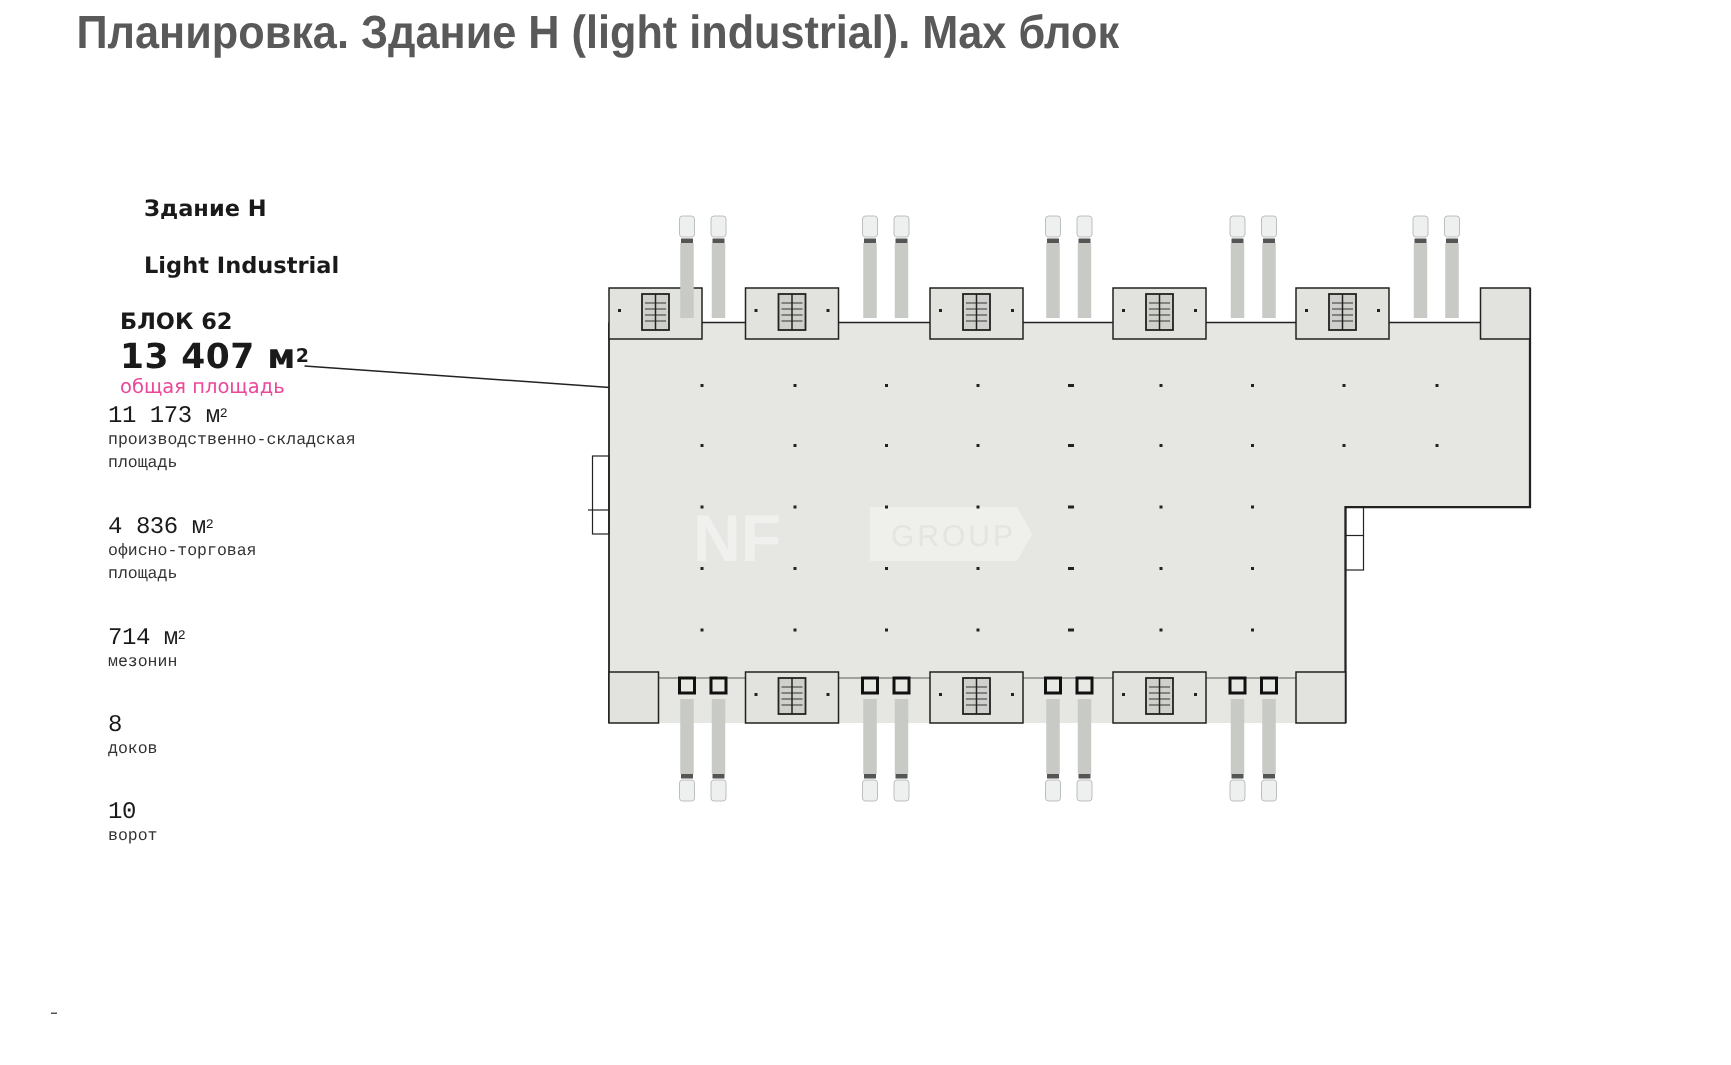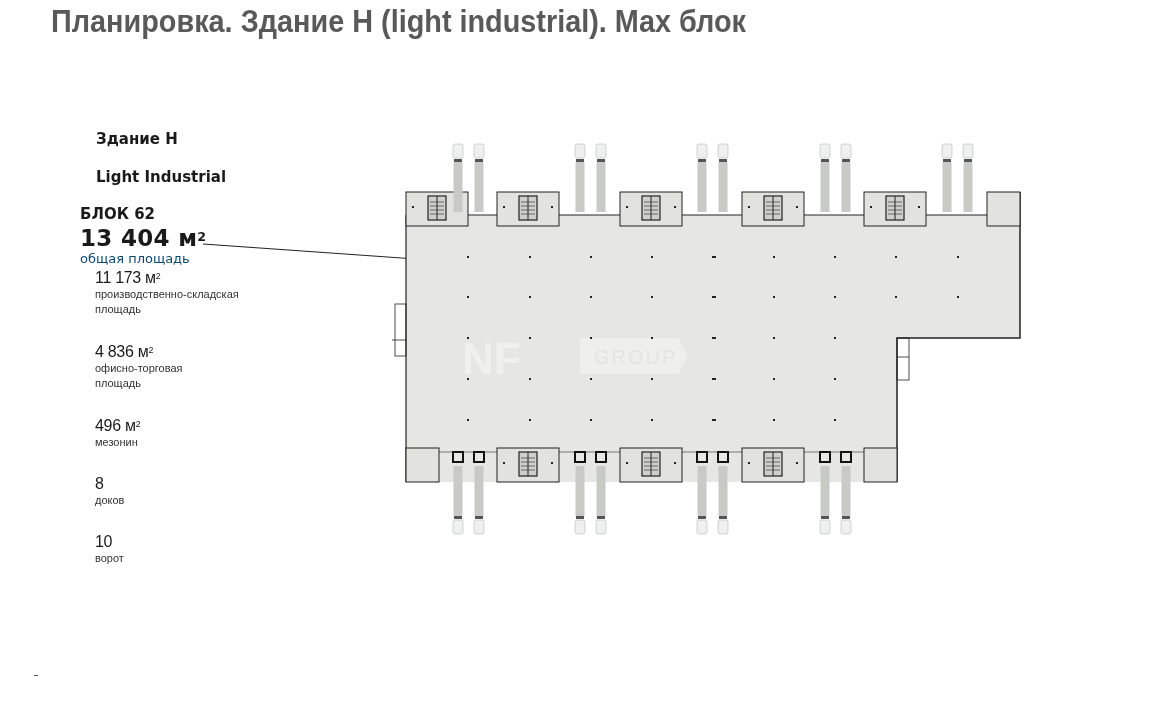--- a/index.html
+++ b/index.html
@@ -3,54 +3,54 @@
 <meta charset="utf-8">
 <style>
   html, body { margin:0; padding:0; background:#ffffff; }
   body { width:1154px; height:710px; position:relative; overflow:hidden; font-family:"Liberation Sans", sans-serif; }
   .title { position:absolute; left:51px; top:4px; font-size:31px; font-weight:bold; color:#595959; letter-spacing:0px; white-space:nowrap; font-family:"Liberation Sans", sans-serif; transform:scaleX(0.93); transform-origin:left top; }
   .info { position:absolute; left:80px; top:112px; color:#1a1a1a; font-family:"DejaVu Sans", sans-serif; }
   .info .bname { font-size:15px; font-weight:bold; line-height:22px; margin:16px; }
   .info .block { font-size:15px; font-weight:bold; margin-top:4px; line-height:20px; }
   .info .total { font-size:23px; font-weight:bold; line-height:28px; letter-spacing:0.3px; }
   .info .total sup, .stat .val sup { font-size:0.55em; vertical-align:top; position:relative; top:-1px; }
-  .info .total-label { font-size:13px; line-height:14px; color:#0c4a6e; }
-  .stat { position:absolute; left:95px; color:#1a1a1a; font-family:Liberation Sans, sans-serif; }
+  .info .total-label { font-size:13px; line-height:14px; color:#ec4899; }
+  .stat { position:absolute; left:72px; color:#1a1a1a; font-family:Liberation Mono, monospace; }
   .stat .val { font-size:16px; line-height:19px; font-weight:normal; letter-spacing:-0.3px; }
   .stat .lbl { font-size:11px; line-height:15px; color:#333; }
   svg.plan { position:absolute; left:0; top:0; }
   .dot { position:absolute; left:34px; top:675px; width:4px; height:1px; background:#555; }
 </style>
 </head>
 <body>
 
 <div class="title">Планировка. Здание Н (light industrial). Max блок</div>
 
 <div class="info">
   <div class="bname">Здание Н</div>
   <div class="bname">Light Industrial</div>
   <div class="block">БЛОК 62</div>
-  <div class="total"><span>13 404 м</span><sup>2</sup></div>
+  <div class="total"><span>13 407 м</span><sup>2</sup></div>
   <div class="total-label">общая площадь</div>
 </div>
 
 <div class="stat" style="top:268px;">
   <div class="val"><span>11 173 м</span><sup>2</sup></div>
   <div class="lbl">производственно-складская</div>
   <div class="lbl">площадь</div>
 </div>
 
 <div class="stat" style="top:342px;">
   <div class="val"><span>4 836 м</span><sup>2</sup></div>
   <div class="lbl">офисно-торговая</div>
   <div class="lbl">площадь</div>
 </div>
 
 <div class="stat" style="top:416px;">
-  <div class="val"><span>496 м</span><sup>2</sup></div>
+  <div class="val"><span>714 м</span><sup>2</sup></div>
   <div class="lbl">мезонин</div>
 </div>
 
 <div class="stat" style="top:474px;">
   <div class="val"><span>8</span></div>
   <div class="lbl">доков</div>
 </div>
 
 <div class="stat" style="top:532px;">
   <div class="val"><span>10</span></div>

